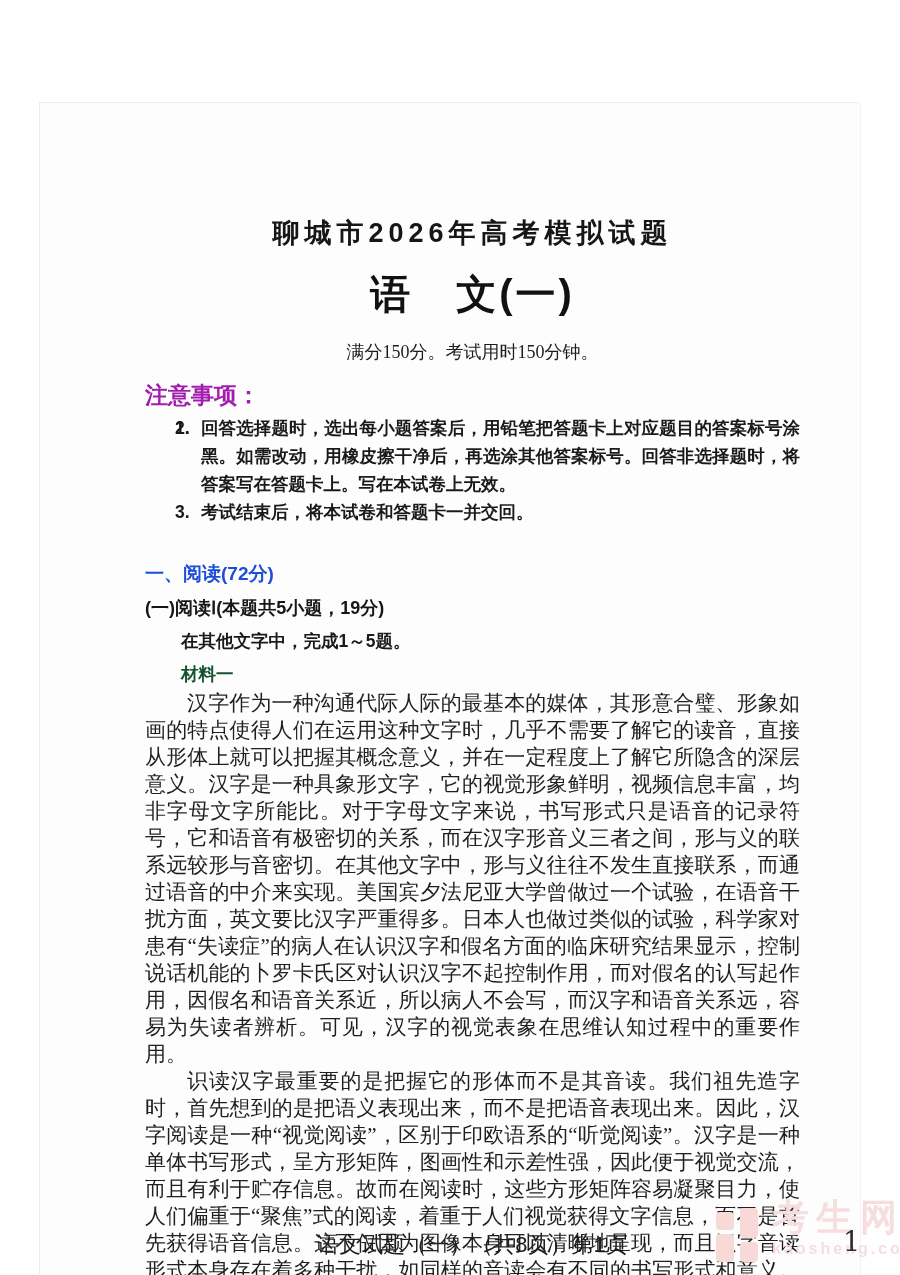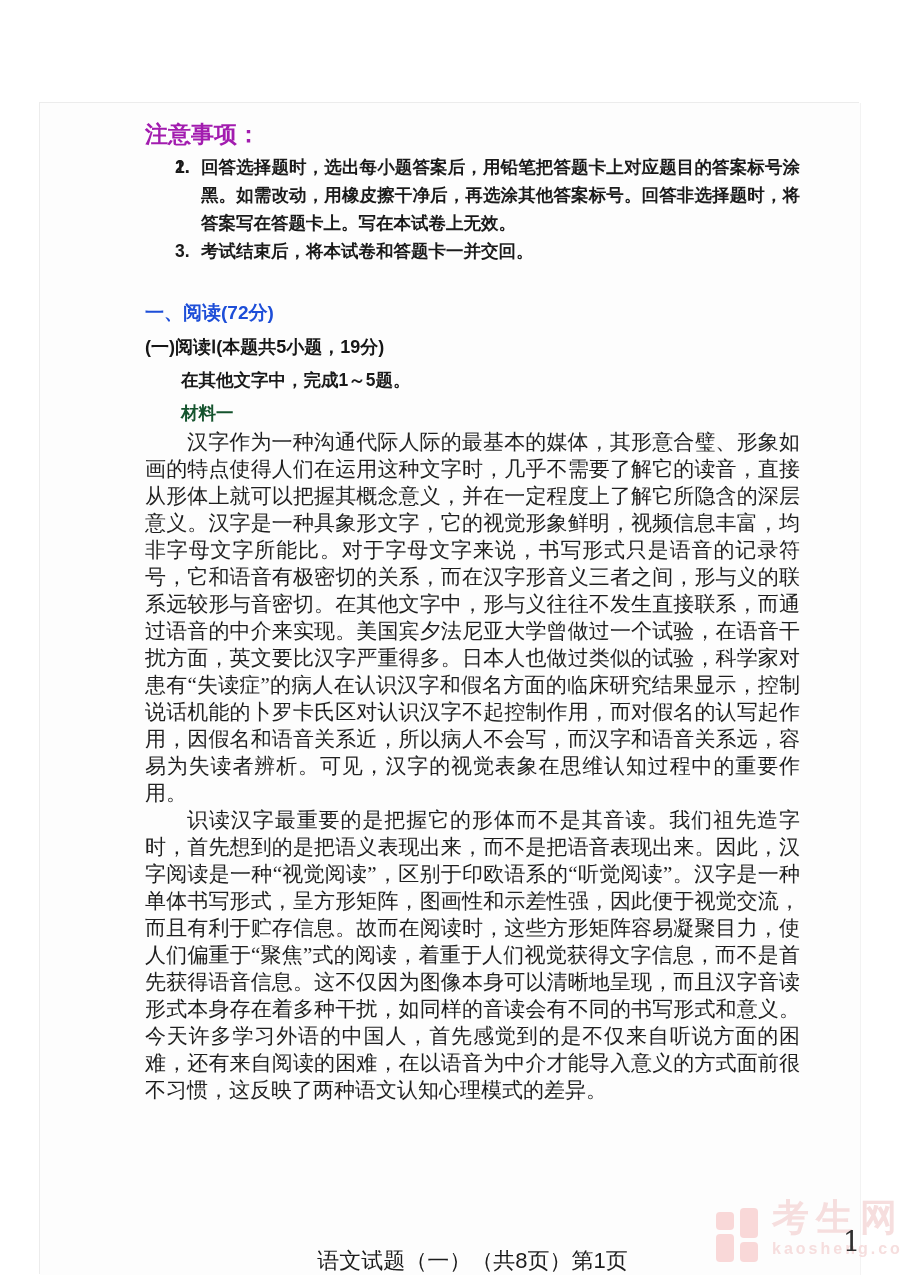--- a/index.html
+++ b/index.html
@@ -160,20 +160,25 @@
     color: #2e2e2e;
   }
 </style>
 </head>
 <body>
 
 <div class="canvas">
   <div class="paper">
     <div class="content">
 
+      <div class="heading-block">
+        <div class="exam-title">聊城市2026年高考模拟试题</div>
+        <div class="exam-subject">语　文(一)</div>
+        <div class="exam-score">满分150分。考试用时150分钟。</div>
+      </div>
 
       <div class="notice-heading">注意事项：</div>
       <ul class="notice-list">
         <li class="notice-item">
           <span class="num">1.</span>
         </li>
         <li class="notice-item">
           <span class="num">2.</span>
           <span>回答选择题时，选出每小题答案后，用铅笔把答题卡上对应题目的答案标号涂黑。如需改动，用橡皮擦干净后，再选涂其他答案标号。回答非选择题时，将答案写在答题卡上。写在本试卷上无效。</span>
         </li>

